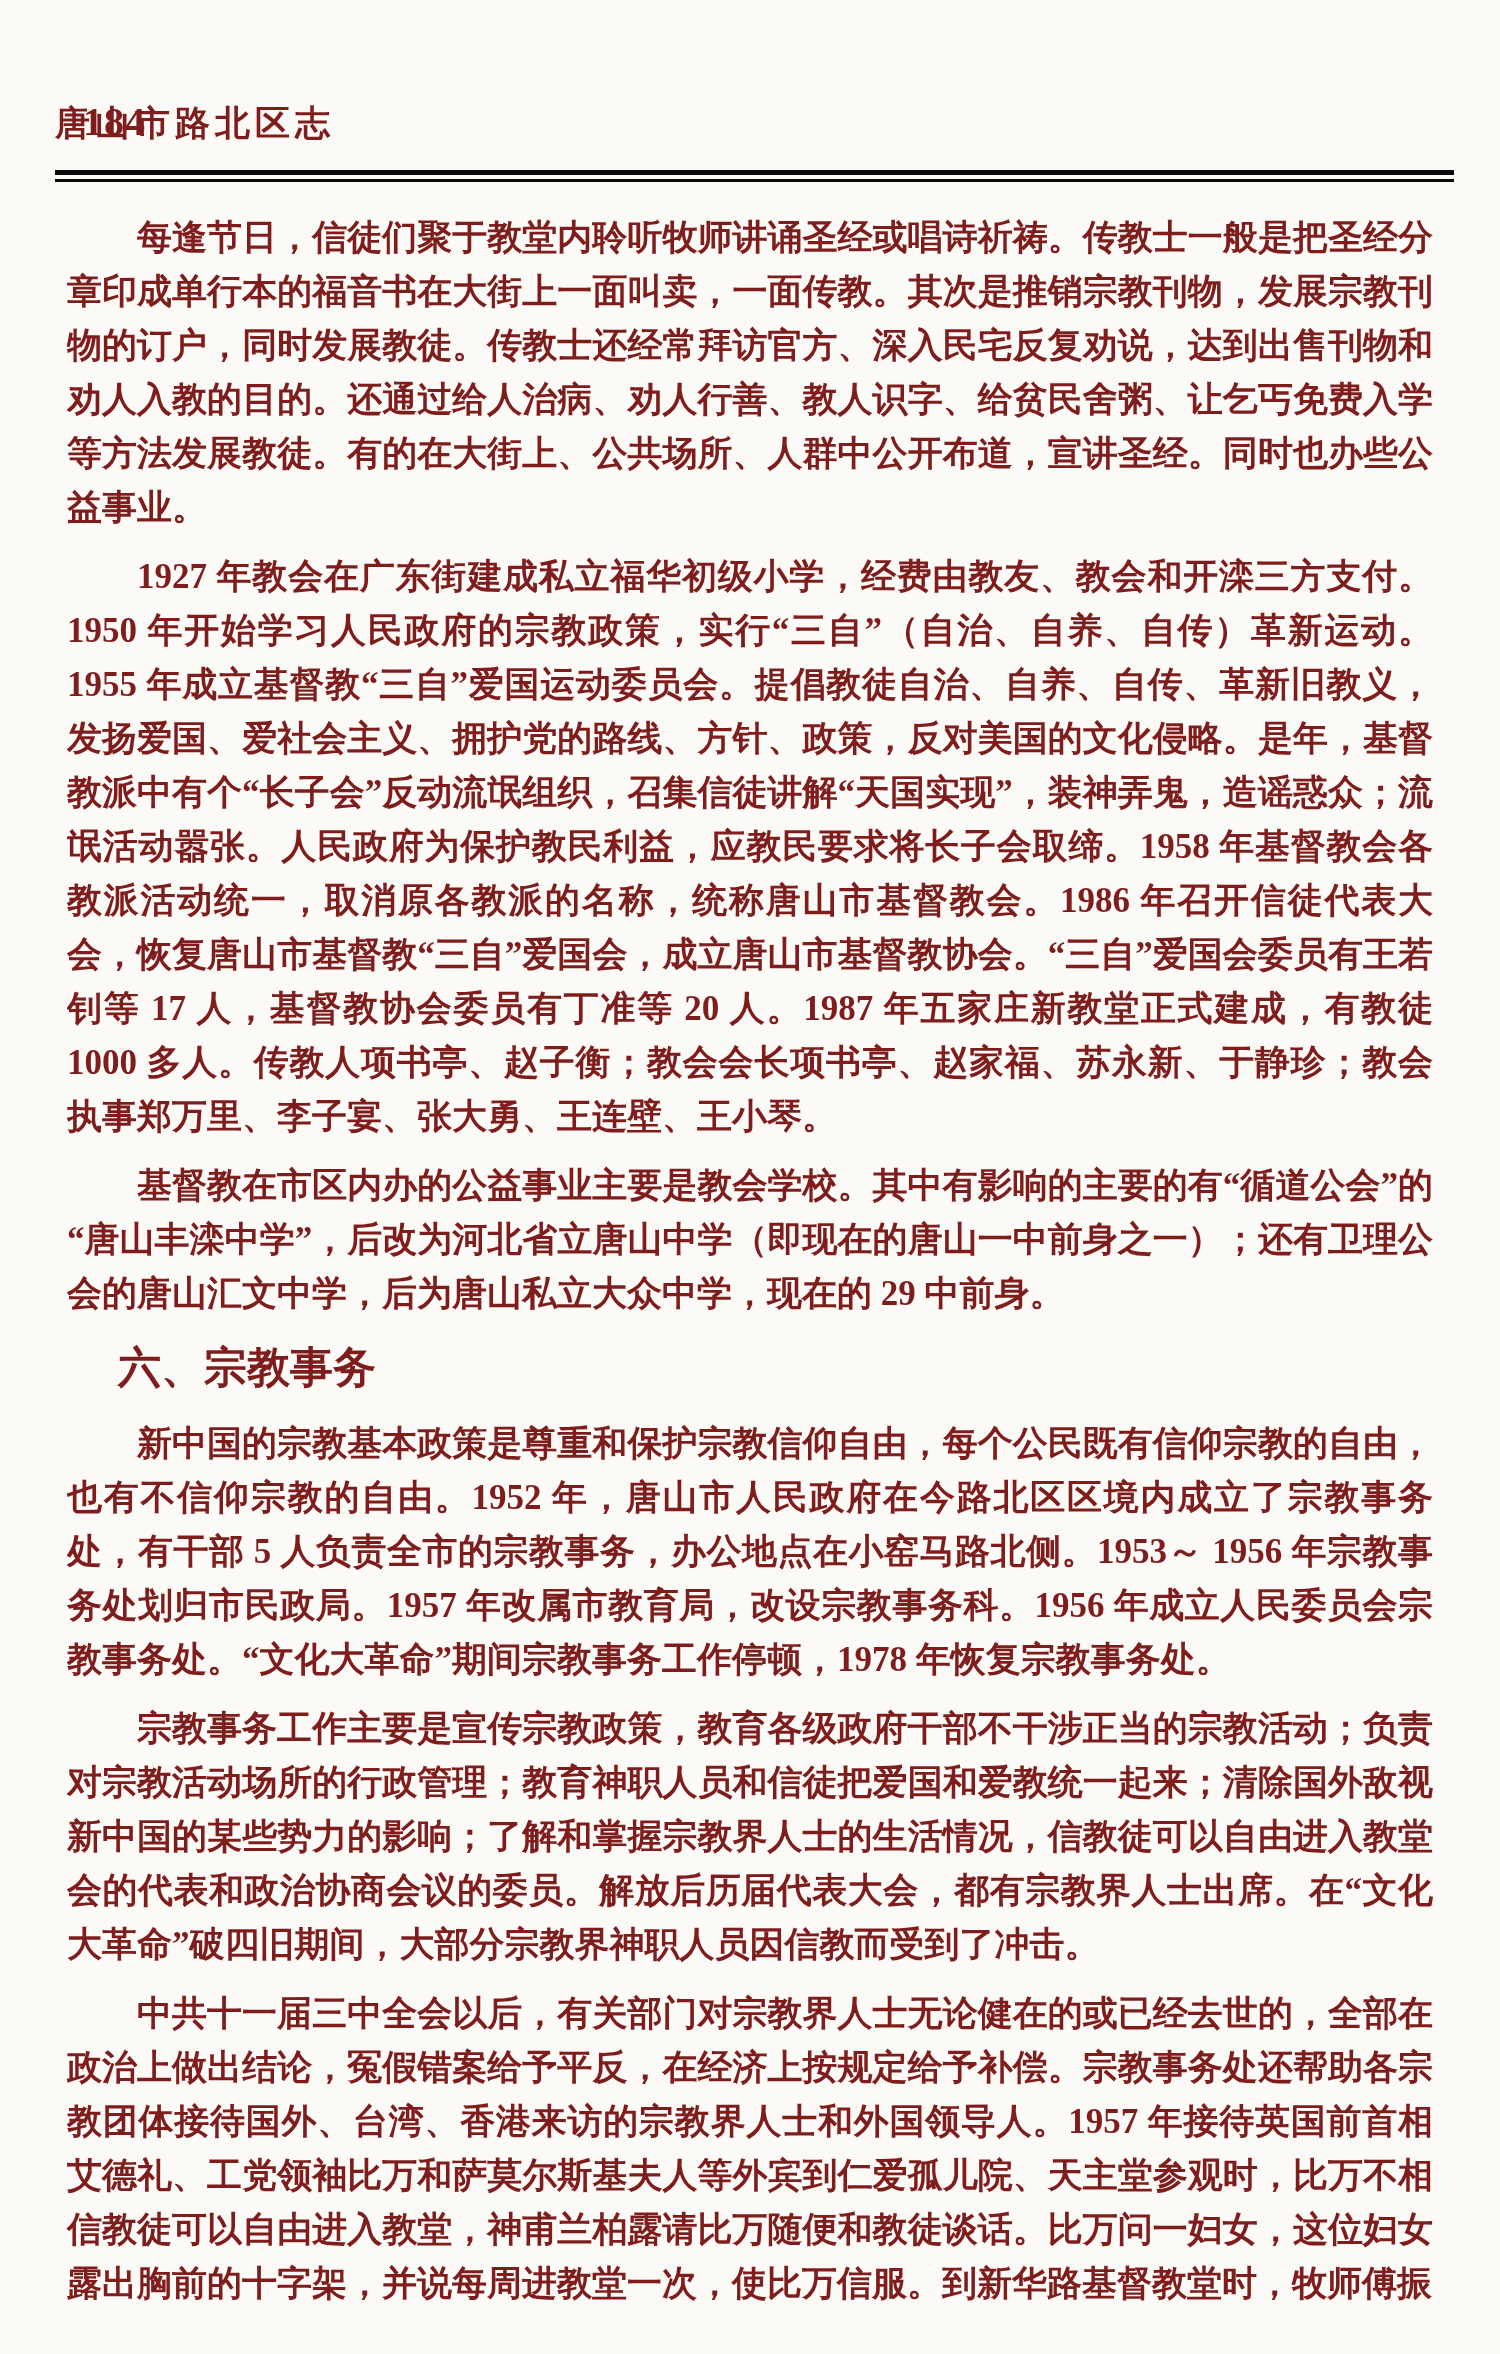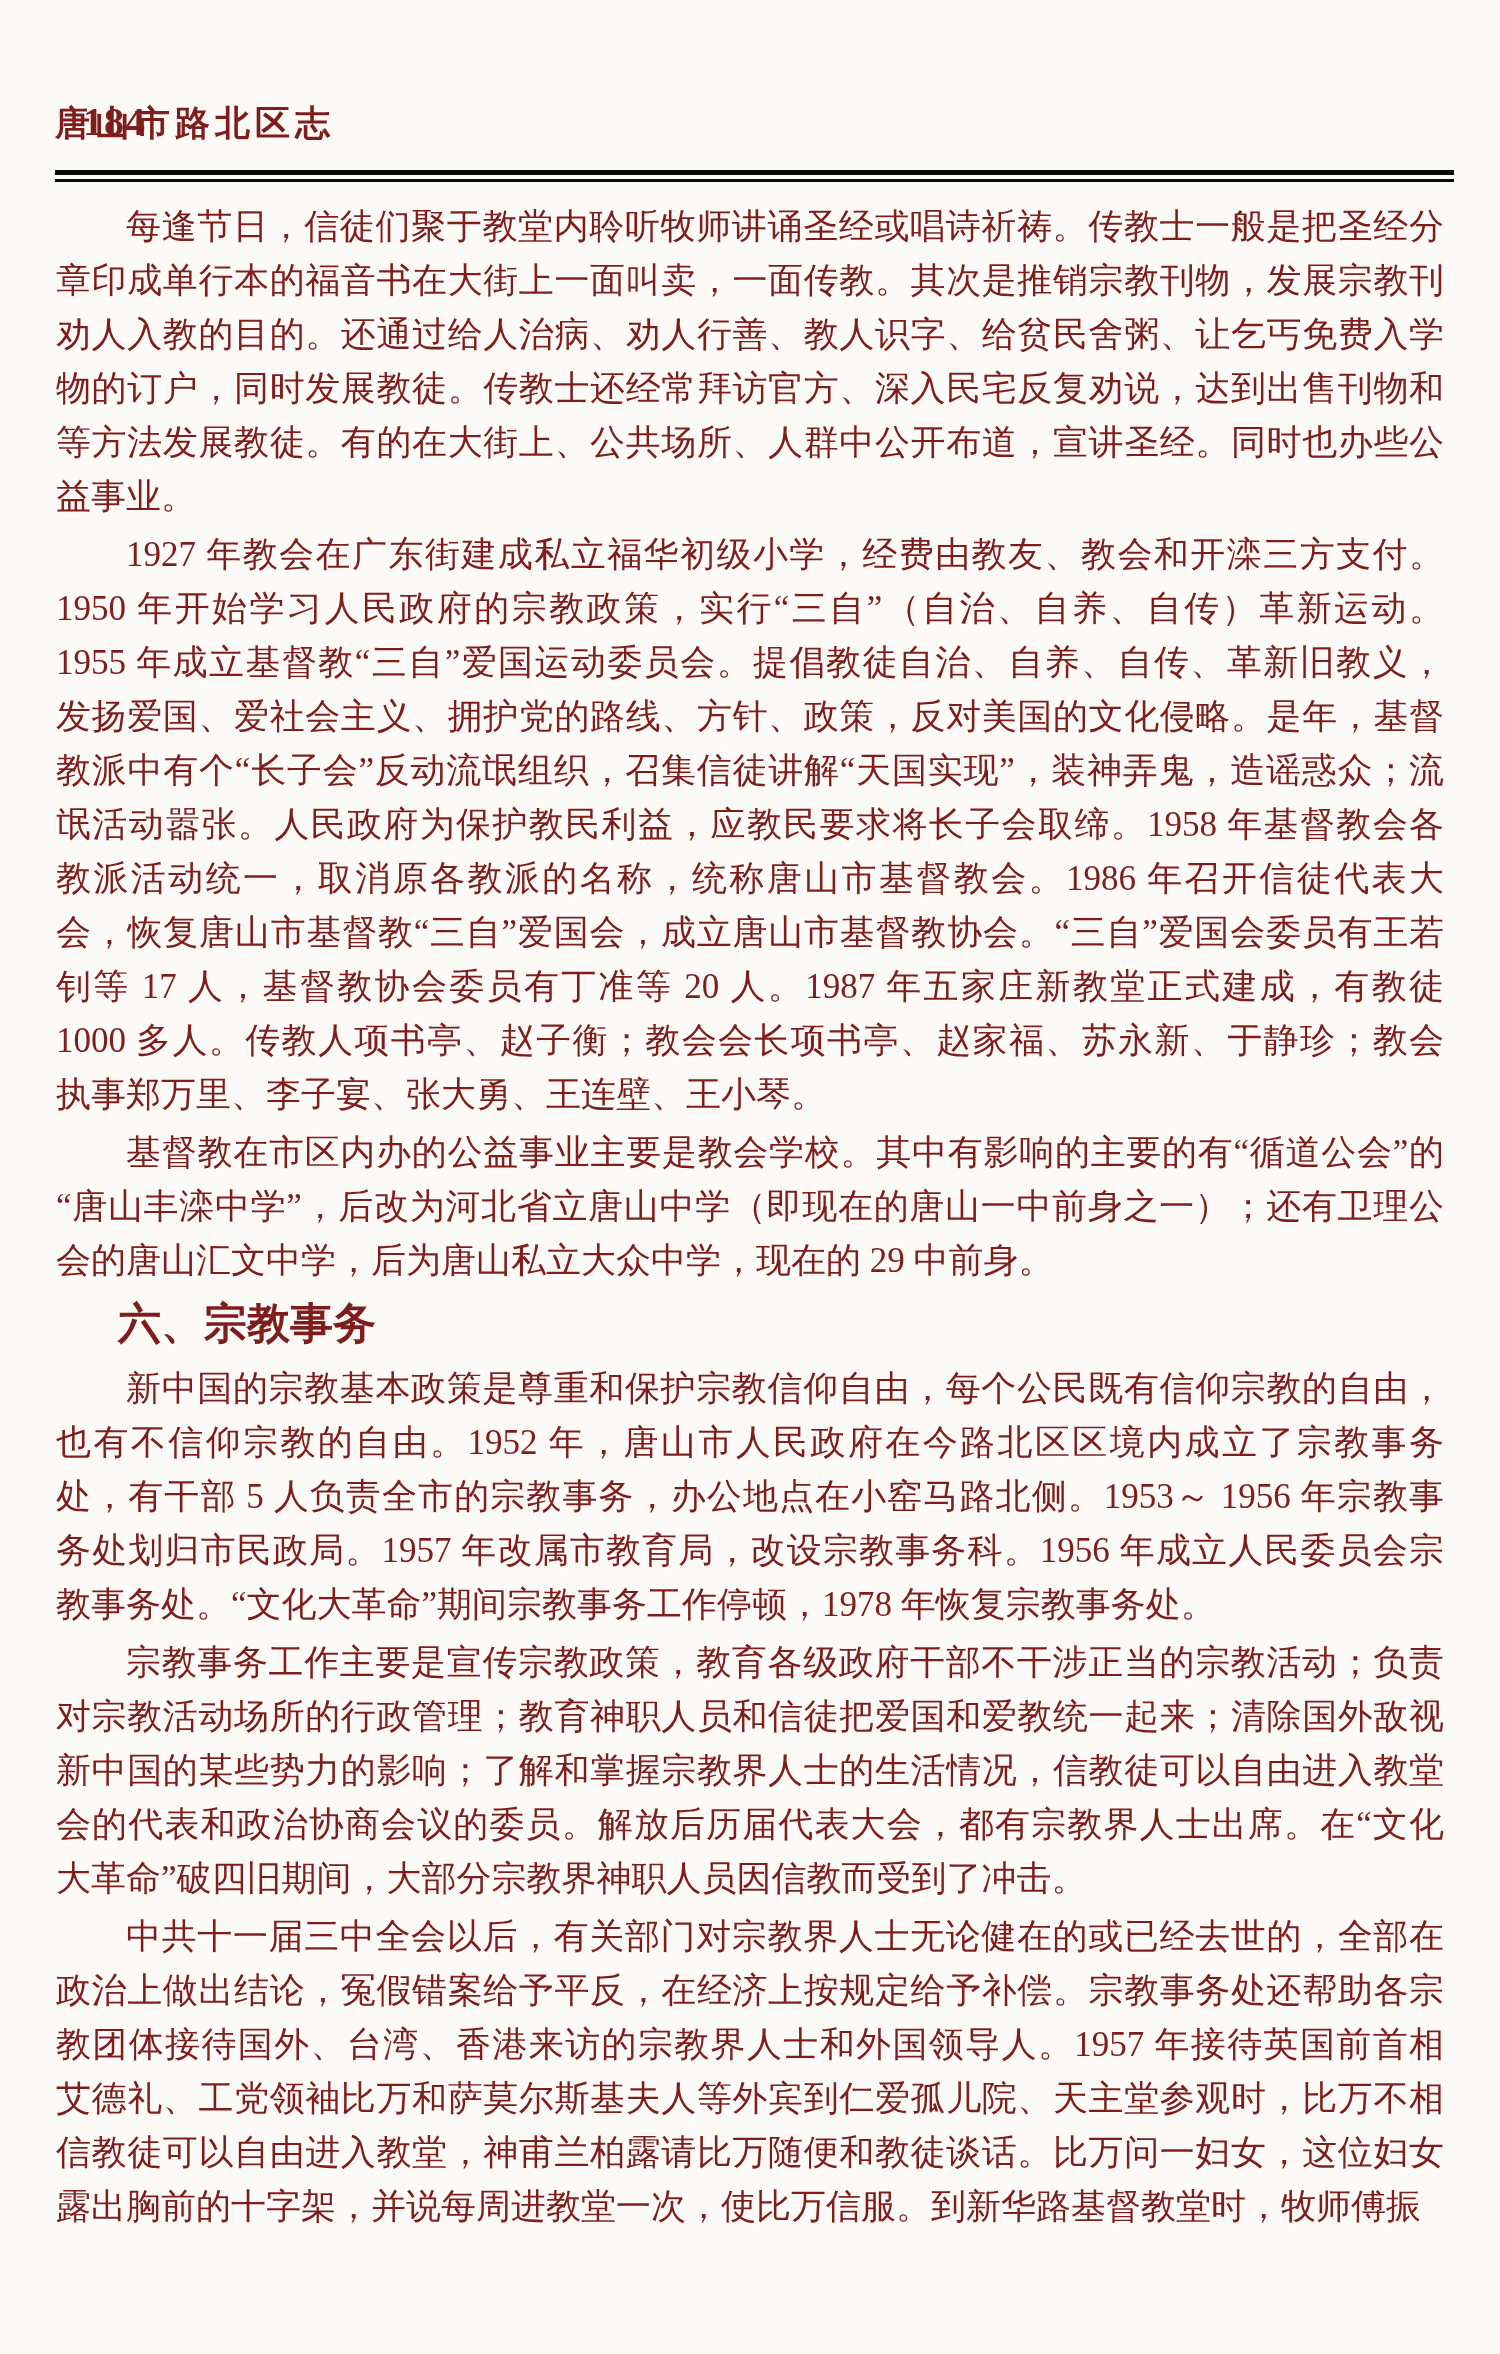--- a/index.html
+++ b/index.html
@@ -29,21 +29,21 @@
     border-bottom: 3px solid #0b0b0b;
   }
   .body-text {
     position: absolute;
     top: 196px;
     left: 52px;
     width: 1396px;
     font-size: 35px;
     line-height: 54px;
   }
-  .paragraph { margin: 4px; }
+  .paragraph { margin: 15px; font-weight: bold; }
   .line {
     height: 54px;
     overflow: hidden;
     text-align: justify;
     text-align-last: justify;
     white-space: normal;
   }
   .line.first { text-indent: 2em; }
   .line.last  { text-align-last: left; }
   .heading {
@@ -62,22 +62,22 @@
 <div class="page">
   <div class="pagehead">
     <span class="pagenum">184</span>
     <span class="running-title">唐山市路北区志</span>
   </div>
   <div class="double-rule"></div>
   <div class="body-text" id="content">
       <div class="paragraph">
         <div class="line first">每逢节日，信徒们聚于教堂内聆听牧师讲诵圣经或唱诗祈祷。传教士一般是把圣经分</div>
         <div class="line">章印成单行本的福音书在大街上一面叫卖，一面传教。其次是推销宗教刊物，发展宗教刊</div>
+        <div class="line">物的订户，同时发展教徒。传教士还经常拜访官方、深入民宅反复劝说，达到出售刊物和</div>
         <div class="line">劝人入教的目的。还通过给人治病、劝人行善、教人识字、给贫民舍粥、让乞丐免费入学</div>
-        <div class="line">物的订户，同时发展教徒。传教士还经常拜访官方、深入民宅反复劝说，达到出售刊物和</div>
         <div class="line">等方法发展教徒。有的在大街上、公共场所、人群中公开布道，宣讲圣经。同时也办些公</div>
         <div class="line last">益事业。</div>
       </div>
       <div class="paragraph">
         <div class="line first">1927 年教会在广东街建成私立福华初级小学，经费由教友、教会和开滦三方支付。</div>
         <div class="line">1950 年开始学习人民政府的宗教政策，实行“三自”（自治、自养、自传）革新运动。</div>
         <div class="line">1955 年成立基督教“三自”爱国运动委员会。提倡教徒自治、自养、自传、革新旧教义，</div>
         <div class="line">发扬爱国、爱社会主义、拥护党的路线、方针、政策，反对美国的文化侵略。是年，基督</div>
         <div class="line">教派中有个“长子会”反动流氓组织，召集信徒讲解“天国实现”，装神弄鬼，造谣惑众；流</div>
         <div class="line">氓活动嚣张。人民政府为保护教民利益，应教民要求将长子会取缔。1958 年基督教会各</div>

